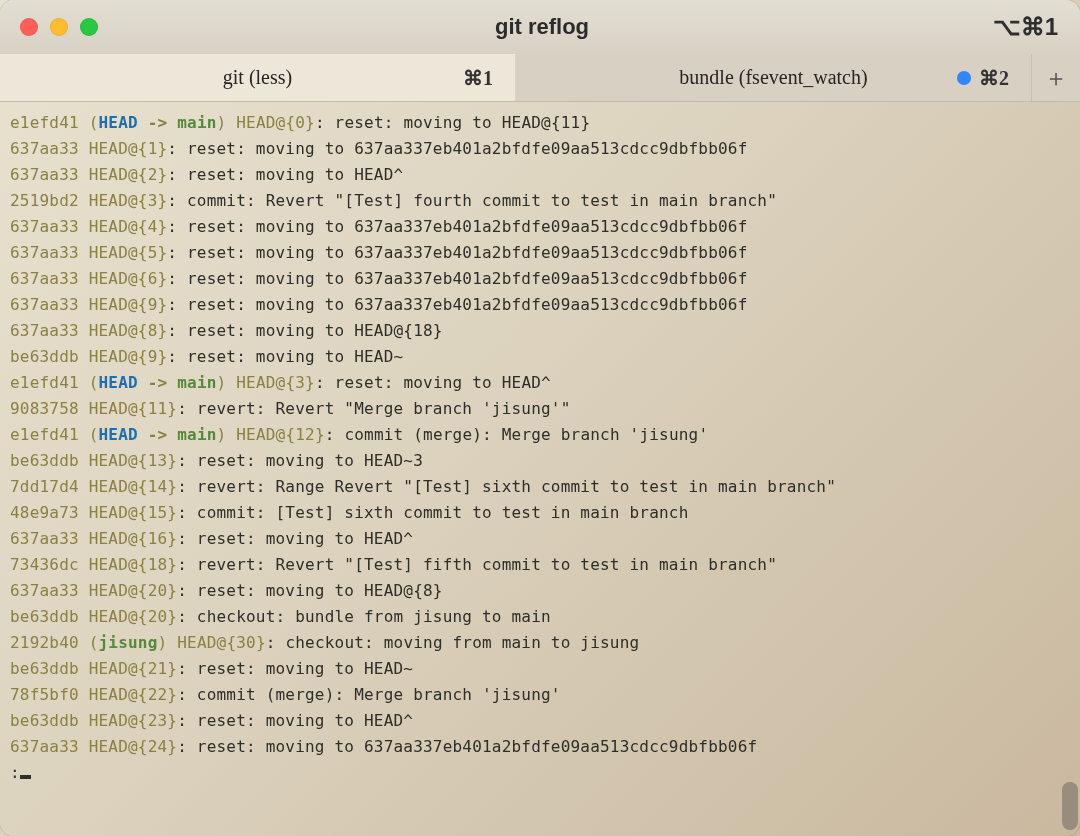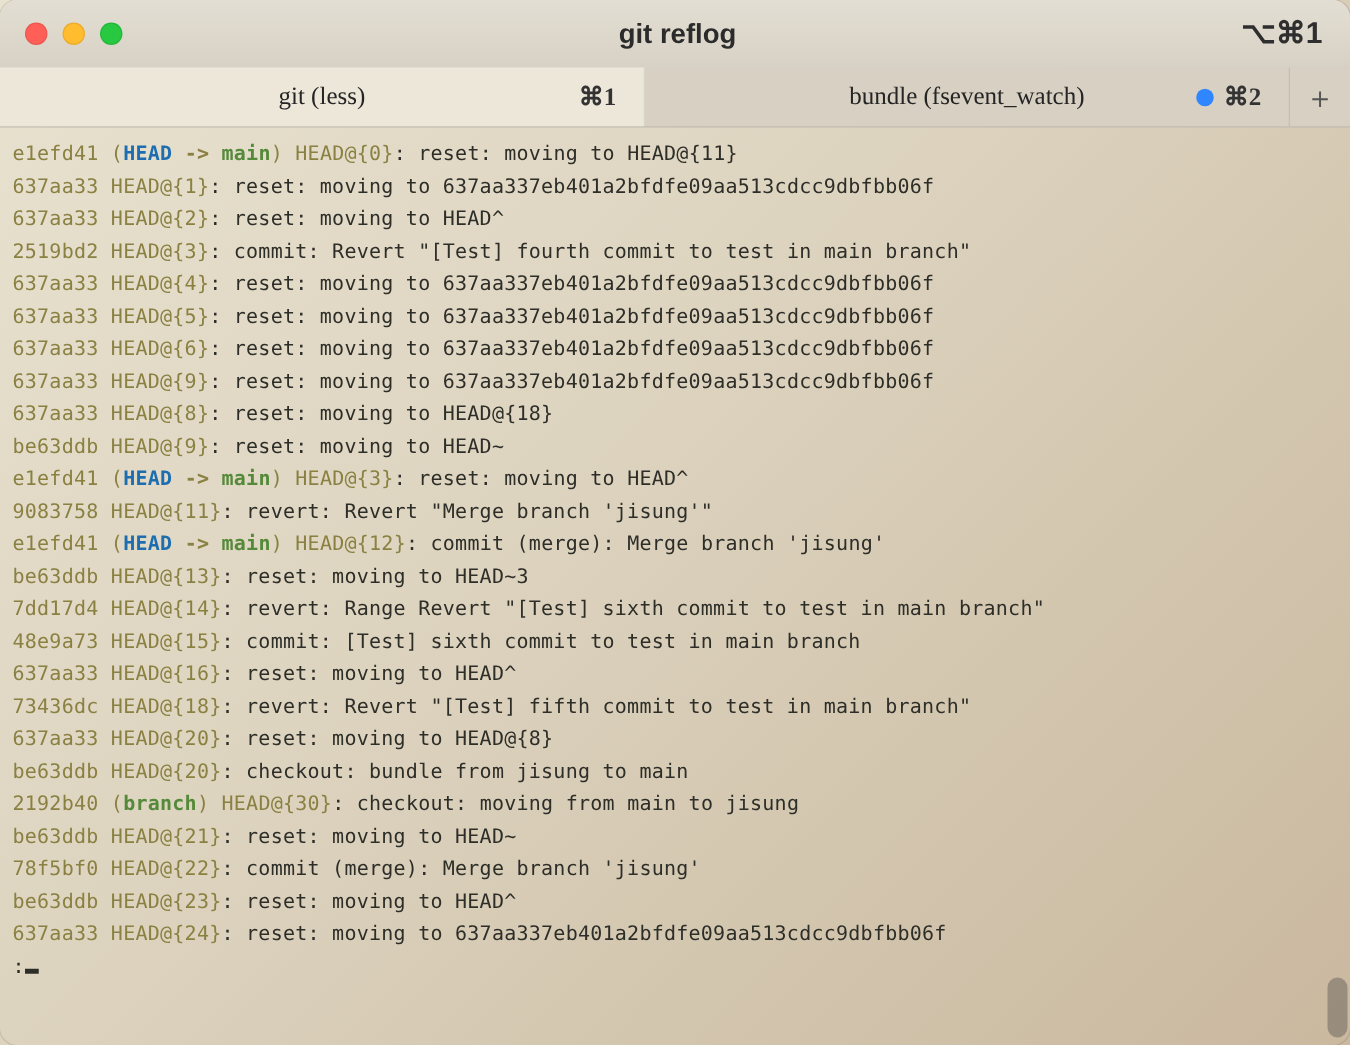--- a/index.html
+++ b/index.html
@@ -143,21 +143,21 @@
       <div class="row"><span class="hash">e1efd41</span> <span class="paren">(</span><span class="head">HEAD</span><span class="arrow"> -&gt; </span><span class="branch">main</span><span class="paren">)</span> <span class="ref">HEAD@{3}</span><span>: reset: moving to HEAD^</span></div>
       <div class="row"><span class="hash">9083758</span> <span class="ref">HEAD@{11}</span><span>: revert: Revert "Merge branch 'jisung'"</span></div>
       <div class="row"><span class="hash">e1efd41</span> <span class="paren">(</span><span class="head">HEAD</span><span class="arrow"> -&gt; </span><span class="branch">main</span><span class="paren">)</span> <span class="ref">HEAD@{12}</span><span>: commit (merge): Merge branch 'jisung'</span></div>
       <div class="row"><span class="hash">be63ddb</span> <span class="ref">HEAD@{13}</span><span>: reset: moving to HEAD~3</span></div>
       <div class="row"><span class="hash">7dd17d4</span> <span class="ref">HEAD@{14}</span><span>: revert: Range Revert "[Test] sixth commit to test in main branch"</span></div>
       <div class="row"><span class="hash">48e9a73</span> <span class="ref">HEAD@{15}</span><span>: commit: [Test] sixth commit to test in main branch</span></div>
       <div class="row"><span class="hash">637aa33</span> <span class="ref">HEAD@{16}</span><span>: reset: moving to HEAD^</span></div>
       <div class="row"><span class="hash">73436dc</span> <span class="ref">HEAD@{18}</span><span>: revert: Revert "[Test] fifth commit to test in main branch"</span></div>
       <div class="row"><span class="hash">637aa33</span> <span class="ref">HEAD@{20}</span><span>: reset: moving to HEAD@{8}</span></div>
       <div class="row"><span class="hash">be63ddb</span> <span class="ref">HEAD@{20}</span><span>: checkout: bundle from jisung to main</span></div>
-      <div class="row"><span class="hash">2192b40</span> <span class="paren">(</span><span class="branch">branch</span><span class="paren">)</span> <span class="ref">HEAD@{30}</span><span>: checkout: moving from main to jisung</span></div>
+      <div class="row"><span class="hash">2192b40</span> <span class="paren">(</span><span class="branch">jisung</span><span class="paren">)</span> <span class="ref">HEAD@{30}</span><span>: checkout: moving from main to jisung</span></div>
       <div class="row"><span class="hash">be63ddb</span> <span class="ref">HEAD@{21}</span><span>: reset: moving to HEAD~</span></div>
       <div class="row"><span class="hash">78f5bf0</span> <span class="ref">HEAD@{22}</span><span>: commit (merge): Merge branch 'jisung'</span></div>
       <div class="row"><span class="hash">be63ddb</span> <span class="ref">HEAD@{23}</span><span>: reset: moving to HEAD^</span></div>
       <div class="row"><span class="hash">637aa33</span> <span class="ref">HEAD@{24}</span><span>: reset: moving to 637aa337eb401a2bfdfe09aa513cdcc9dbfbb06f</span></div>
       <div class="prompt-row"><span>:</span><span class="cursor"></span></div>
       <div class="scrollbar"></div>
     </div>
 
 </div>
 

